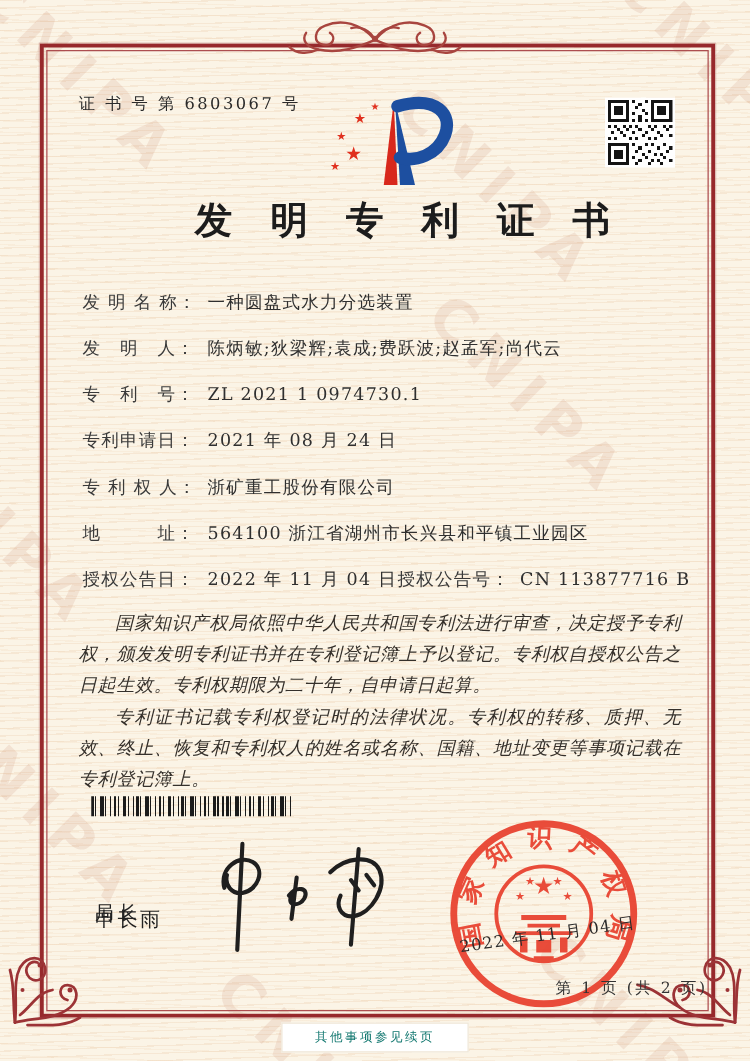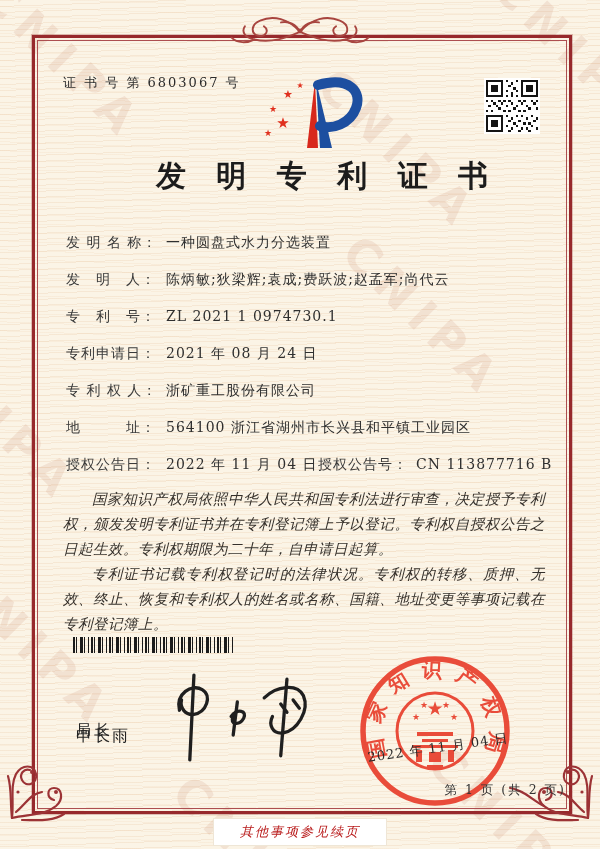--- a/index.html
+++ b/index.html
@@ -53,21 +53,21 @@
   .duty-name{position:absolute;left:76px;top:726px;font-size:16px;letter-spacing:2px;color:#222;}
   .signature{position:absolute;left:165px;top:670px;}
   .seal{position:absolute;left:352px;top:648px;opacity:.93;}
   .seal-date{
     position:absolute;left:363px;top:739px;width:150px;text-align:center;
     font-size:13px;letter-spacing:1px;color:#2a2a2a;transform:rotate(-8deg);white-space:nowrap;
   }
   .page-footer{position:absolute;left:32px;top:782px;width:534px;text-align:right;font-size:12.5px;letter-spacing:2px;color:#333;}
   .cont-box{
     position:absolute;left:50%;top:818px;transform:translateX(-50%);
-    background:#fff;border:1px solid #efe6d6;padding:4px 26px;font-size:13px;letter-spacing:2px;color:#b91c1c;white-space:nowrap;font-style:italic;
+    background:#fff;border:1px solid #efe6d6;padding:4px 26px;font-size:10px;letter-spacing:2px;color:#0f766e;white-space:nowrap;
   }
   .ornament{position:absolute;}
 </style>
 </head>
 <body>
 
 <div class="page">
 
   <div class="watermark" style="left:10px;top:-32px">CNIPA</div>
   <div class="watermark" style="left:520px;top:-40px">CNIPA</div>

